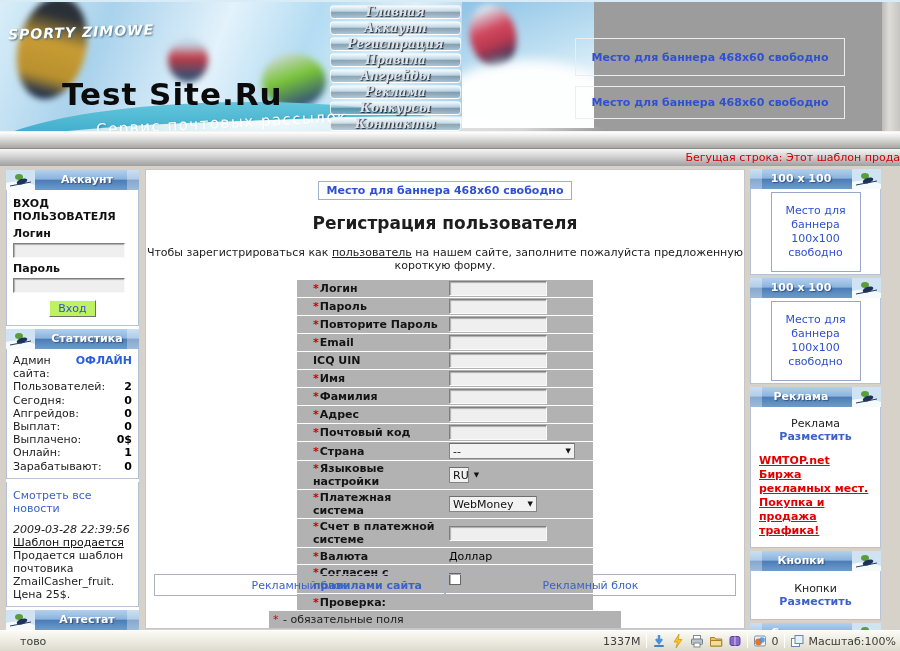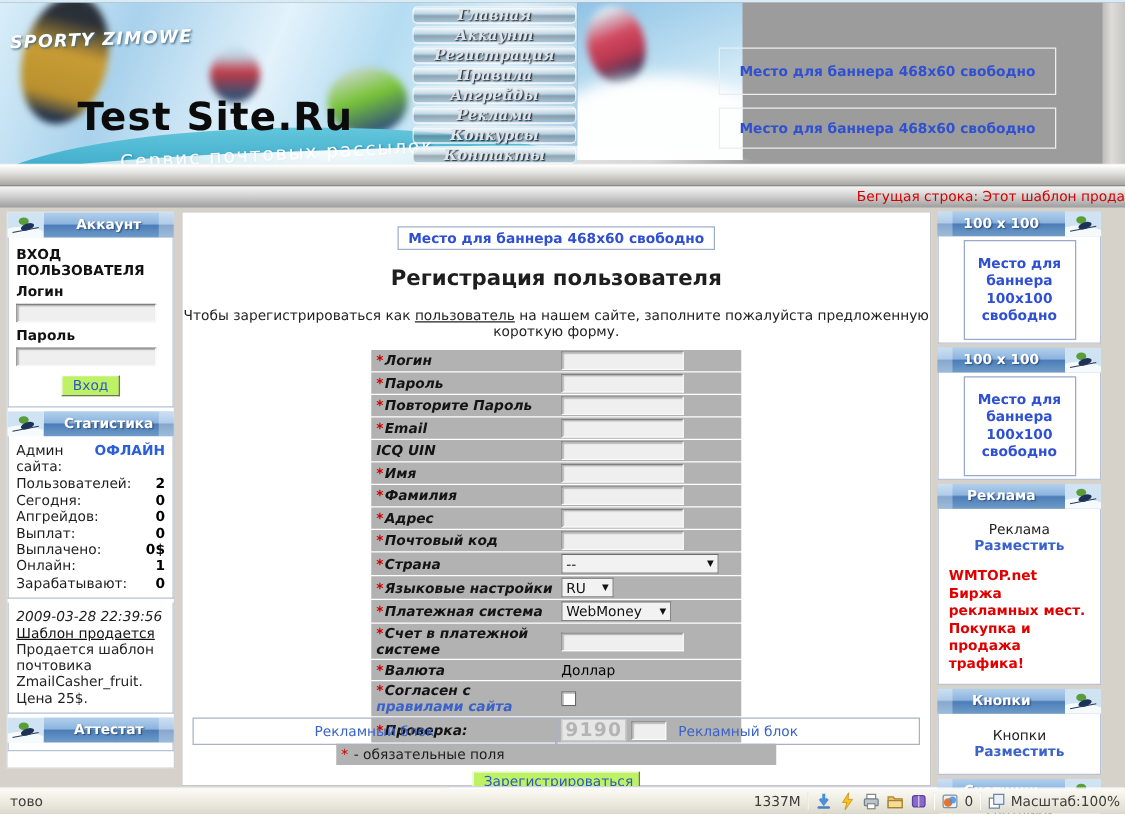--- a/index.html
+++ b/index.html
@@ -72,21 +72,21 @@
 
   
   .main-banner-row { text-align:center; padding-top:11px; }
   .main-banner { display:inline-block; border:1px solid #9fb0cc; padding:2px 8px; color:#2f50d0; font-weight:bold; cursor:pointer; }
   .main-heading { text-align:center; font-size:17px; font-weight:bold; color:#1e1e1e; margin-top:13px; }
   .main-intro { text-align:center; color:#222; margin-top:13px; }
   .main-intro a { color:#222; text-decoration:underline; cursor:pointer; }
 
   .reg-table { width:296px; margin:8px auto 0; }
   .frow { display:flex; align-items:center; background:#b2b2b2; margin-bottom:1px; min-height:16px; }
-  .fl { width:150px; padding:1px 2px 1px 4px; font-weight:bold; color:#141414;font-style:italic; }
+  .fl { width:150px; padding:1px 2px 1px 16px; font-weight:bold; color:#141414; }
   .fv { flex:1; padding:1px 2px; display:flex; align-items:center; }
   .req { color:#cc0000; margin-right:1px; }
   .fl a { color:#3a62c8; text-decoration:none; cursor:pointer; }
   .f-input { width:98px; }
   .sel { display:inline-flex; align-items:center; justify-content:space-between; background:#f2f2f2; border:1px solid #858585;
     border-top-color:#6e6e6e; height:16px; padding:0 3px; color:#111; }
   .sel .arr { font-size:7px; margin-left:5px; color:#111; }
   .chk { width:12px; height:12px; background:#fff; border:1px solid #666; box-shadow:inset 1px 1px 0 #b5b5b5; }
   .cap { display:inline-block; width:52px; height:18px; background:#e6e6e6; border:1px solid #c8c8c8; color:#b4b4b4;
     font-size:15px; font-weight:bold; text-align:center; letter-spacing:1px; line-height:17px; }
@@ -95,31 +95,31 @@
   .submit-row { text-align:center; margin-top:5px; }
   .submit-btn { width:134px; }
 
   .ad-row { position:absolute; left:8px; right:8px; bottom:32px; display:flex; }
   .adbox { flex:1; height:22px; border:1px solid #aab2c2; color:#3a62c8; text-align:center; line-height:21px; cursor:pointer; }
   .partial-strip { position:absolute; left:212px; bottom:-7px; width:470px; height:6px; background:#fbfbfb; border:1px solid #c6cad6; }
 
   
   .rbanner-body { height:86px; display:flex; align-items:center; justify-content:center; padding:3px; }
   .rbanner-box { width:90px; height:80px; border:1px solid #9aa8c8; display:flex; align-items:center; justify-content:center;
-    text-align:center; color:#2f50d0; font-weight:bold; line-height:14px; cursor:pointer; }
+    text-align:center; color:#2f50d0; font-weight:normal; line-height:14px; cursor:pointer; }
   .r-line { text-align:center; color:#222; padding:5px 0 2px; }
   .r-line a { color:#3a62c8; font-weight:bold; text-decoration:none; cursor:pointer; }
-  .promo { color:#e00000; font-weight:bold; line-height:14px; margin:9px 2px 4px; cursor:pointer; }
+  .promo { color:#e00000; font-weight:bold; text-decoration:underline; line-height:14px; margin:9px 2px 4px; cursor:pointer; }
   .counters-text { text-align:center; color:#111; padding:2px 0; }
 
   
   .statusbar { position:absolute; left:0; top:630px; width:900px; height:21px;
     background:linear-gradient(180deg,#fbfaf6 0%,#eceade 55%,#dcd9cd 100%); border-top:1px solid #fff;
     display:flex; align-items:center; color:#3c3c3c; }
-  .sb-left { padding-left:8px; }
+  .sb-left { padding-left:20px; }
   .sb-right { margin-left:auto; display:flex; align-items:center; gap:5px; padding-right:4px; }
   .sb-sep { width:1px; height:14px; background:#bcb9ae; border-right:1px solid #fff; }
   .sb-ico { width:14px; height:14px; display:inline-block; }
 </style>
 </head>
 <body>
 
 <div class="header">
   <div class="hdr-left">
     <div class="blob" style="left:18px;top:-6px;width:68px;height:104px;background:linear-gradient(180deg,#2a3038 18%,#c89c34 45%,#b8902e 78%,#23324a 95%);transform:rotate(14deg);"></div>
@@ -226,20 +226,21 @@
           </div>
           <div class="srow">
             <span>Зарабатывают:</span>
             <b>0</b>
           </div>
         </div>
     </div>
 
     <div class="blk">
       <div class="blk-body">
+        <a class="news-link">Смотреть все новости</a>
         <div class="news-date">2009-03-28 22:39:56</div>
         <div><span class="news-title">Шаблон продается</span></div>
         <div class="news-text">Продается шаблон почтовика ZmailCasher_fruit. Цена 25$.</div>
       </div>
     </div>
 
     <div class="blk">
       <div class="blk-hdr">
         <svg class="skier" viewBox="0 0 29 20">
             <rect width="29" height="20" fill="#cfe3f2"></rect>
@@ -324,21 +325,21 @@
           <div class="fv">
             <div class="sel" style="width: 126px;">
               <span>--</span>
               <span class="arr">▼</span>
             </div>
           </div>
         </div>
         <div class="frow">
           <div class="fl"><span class="req">*</span>Языковые настройки</div>
           <div class="fv">
-            <div class="sel" style="width: 42px;">
+            <div class="sel" style="width: 20px;">
               <span>RU</span>
               <span class="arr">▼</span>
             </div>
           </div>
         </div>
         <div class="frow">
           <div class="fl"><span class="req">*</span>Платежная система</div>
           <div class="fv">
             <div class="sel" style="width: 88px;">
               <span>WebMoney</span>
@@ -359,24 +360,20 @@
           </div>
         </div>
         <div class="frow">
           <div class="fl"><span class="req">*</span>Согласен с <a>правилами сайта</a></div>
           <div class="fv">
             <div class="chk"></div>
           </div>
         </div>
         <div class="frow">
           <div class="fl"><span class="req">*</span>Проверка:</div>
-          <div class="fv">
-            <span class="cap">9190</span>
-            <input type="text" class="inp cap-inp" style="">
-          </div>
         </div>
       </div>
     <div class="note-row"><span class="req">*</span><span> - обязательные поля</span></div>
     <div class="submit-row"><button class="btn submit-btn">Зарегистрироваться</button></div>
 
     <div class="ad-row" id="ad-row">
         <div class="adbox">Рекламный блок</div>
         <div class="adbox">Рекламный блок</div>
       </div>
     <div class="partial-strip"></div>

